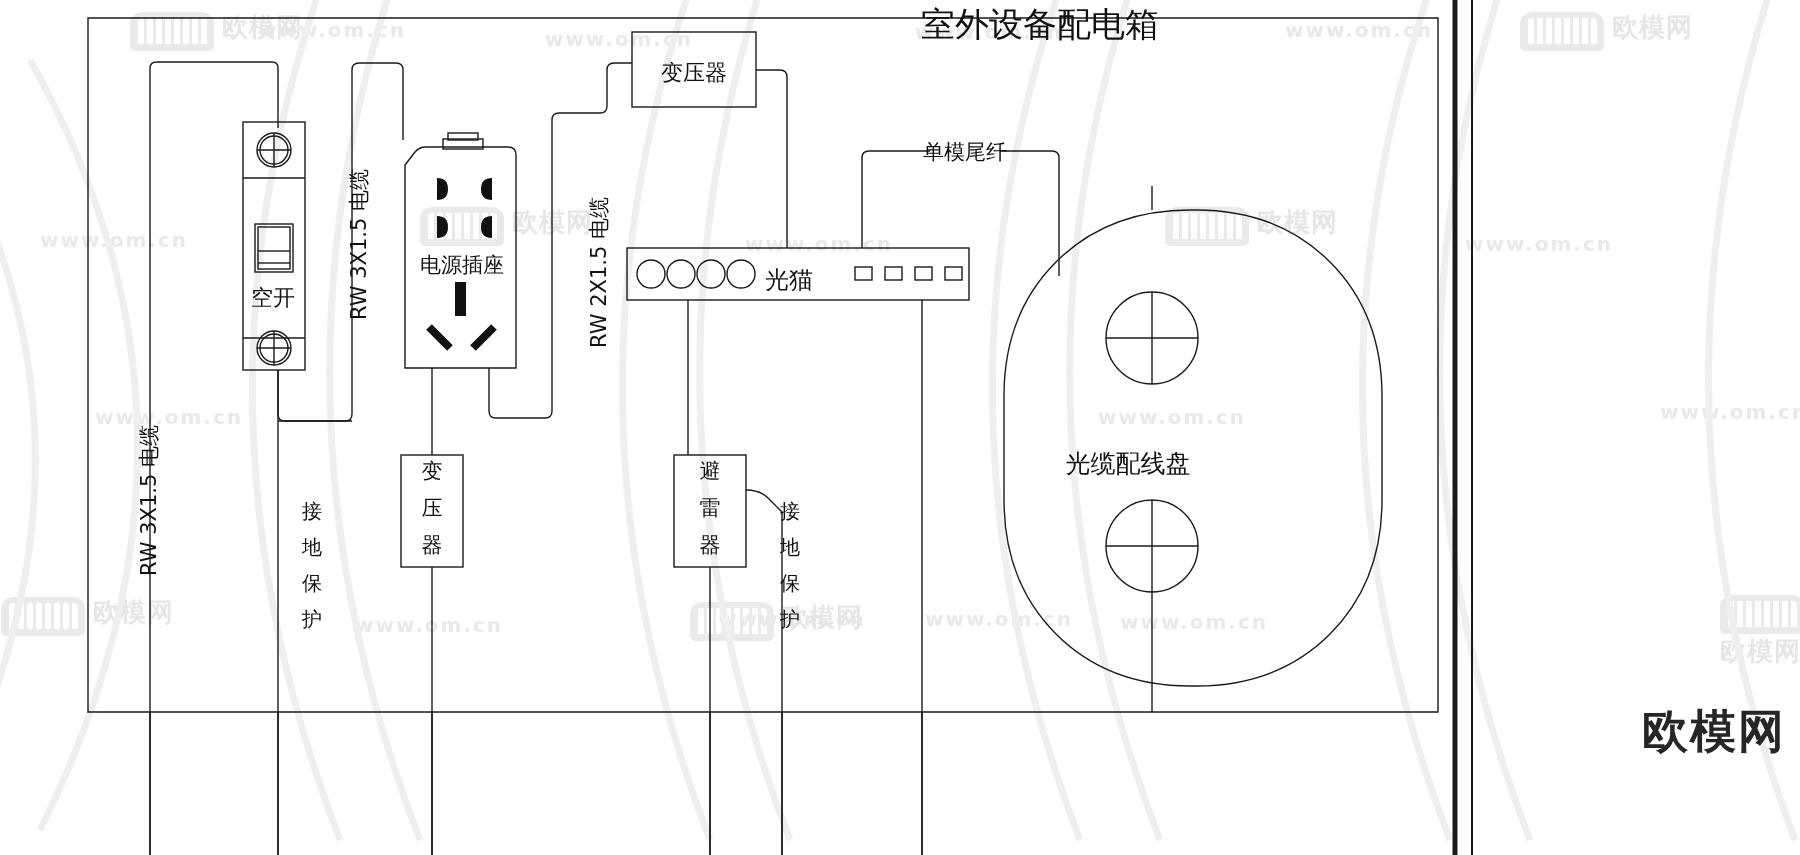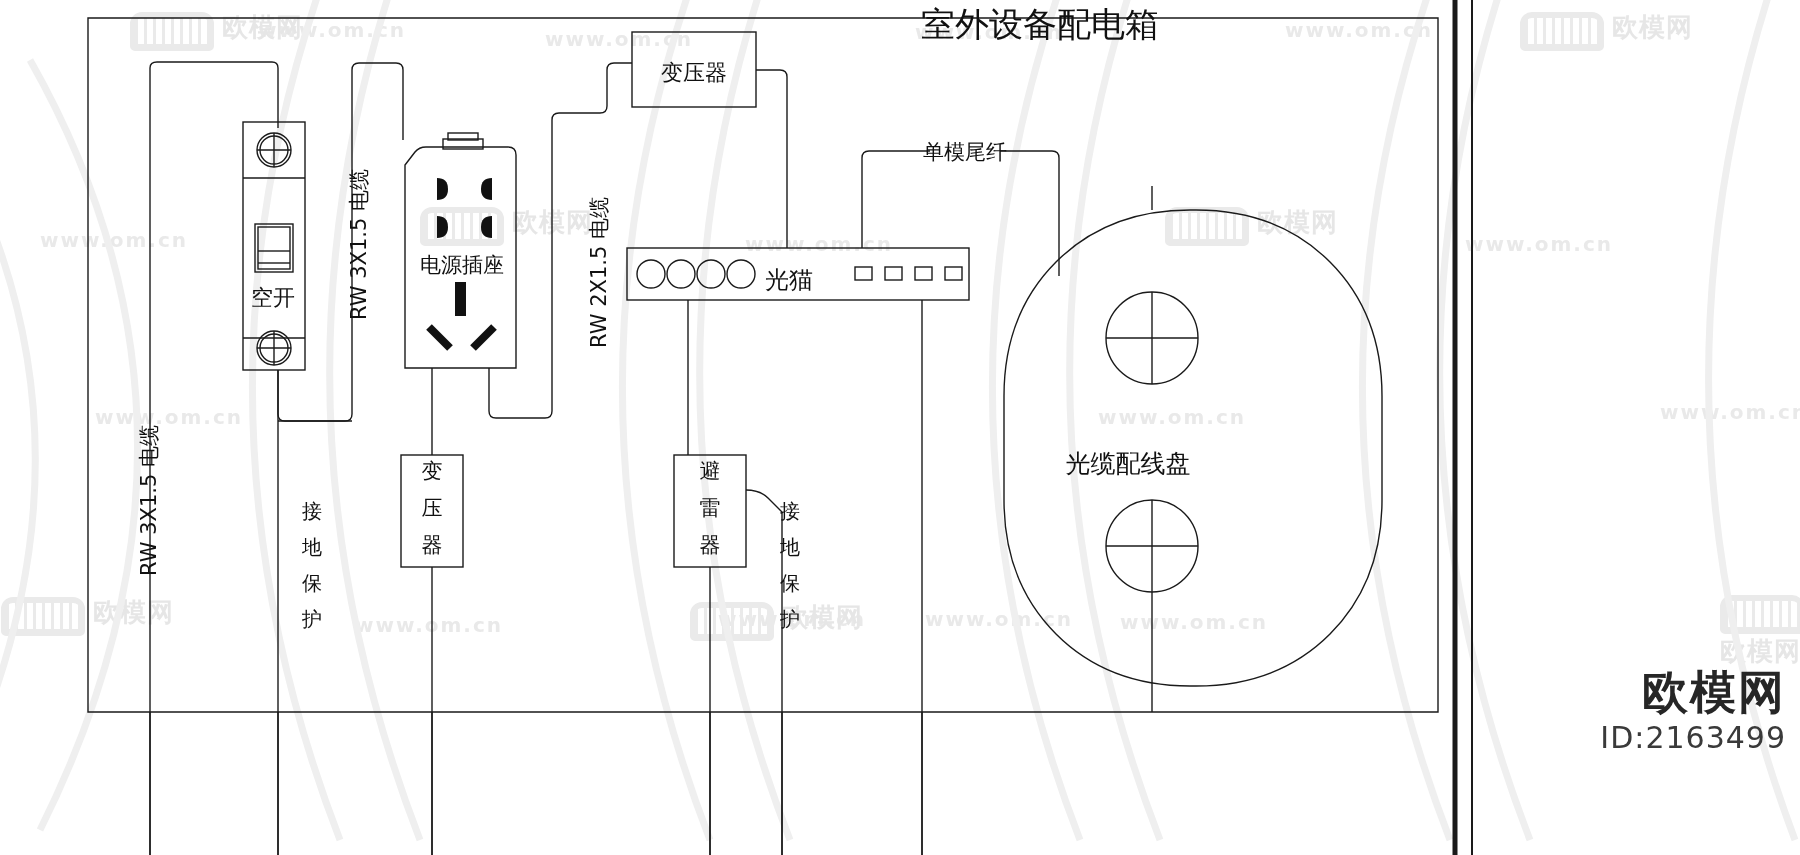--- a/index.html
+++ b/index.html
@@ -224,16 +224,15 @@
 
       <text x="790" y="518">接</text>
       <text x="790" y="554">地</text>
       <text x="790" y="590">保</text>
       <text x="790" y="626">护</text>
     </g>
   </svg>
 
   <div id="brand">
     <div class="bname">欧模网</div>
-    <div class="bid">ID:2163499</div>
   </div>
 
 </div>
 
 </body></html>

